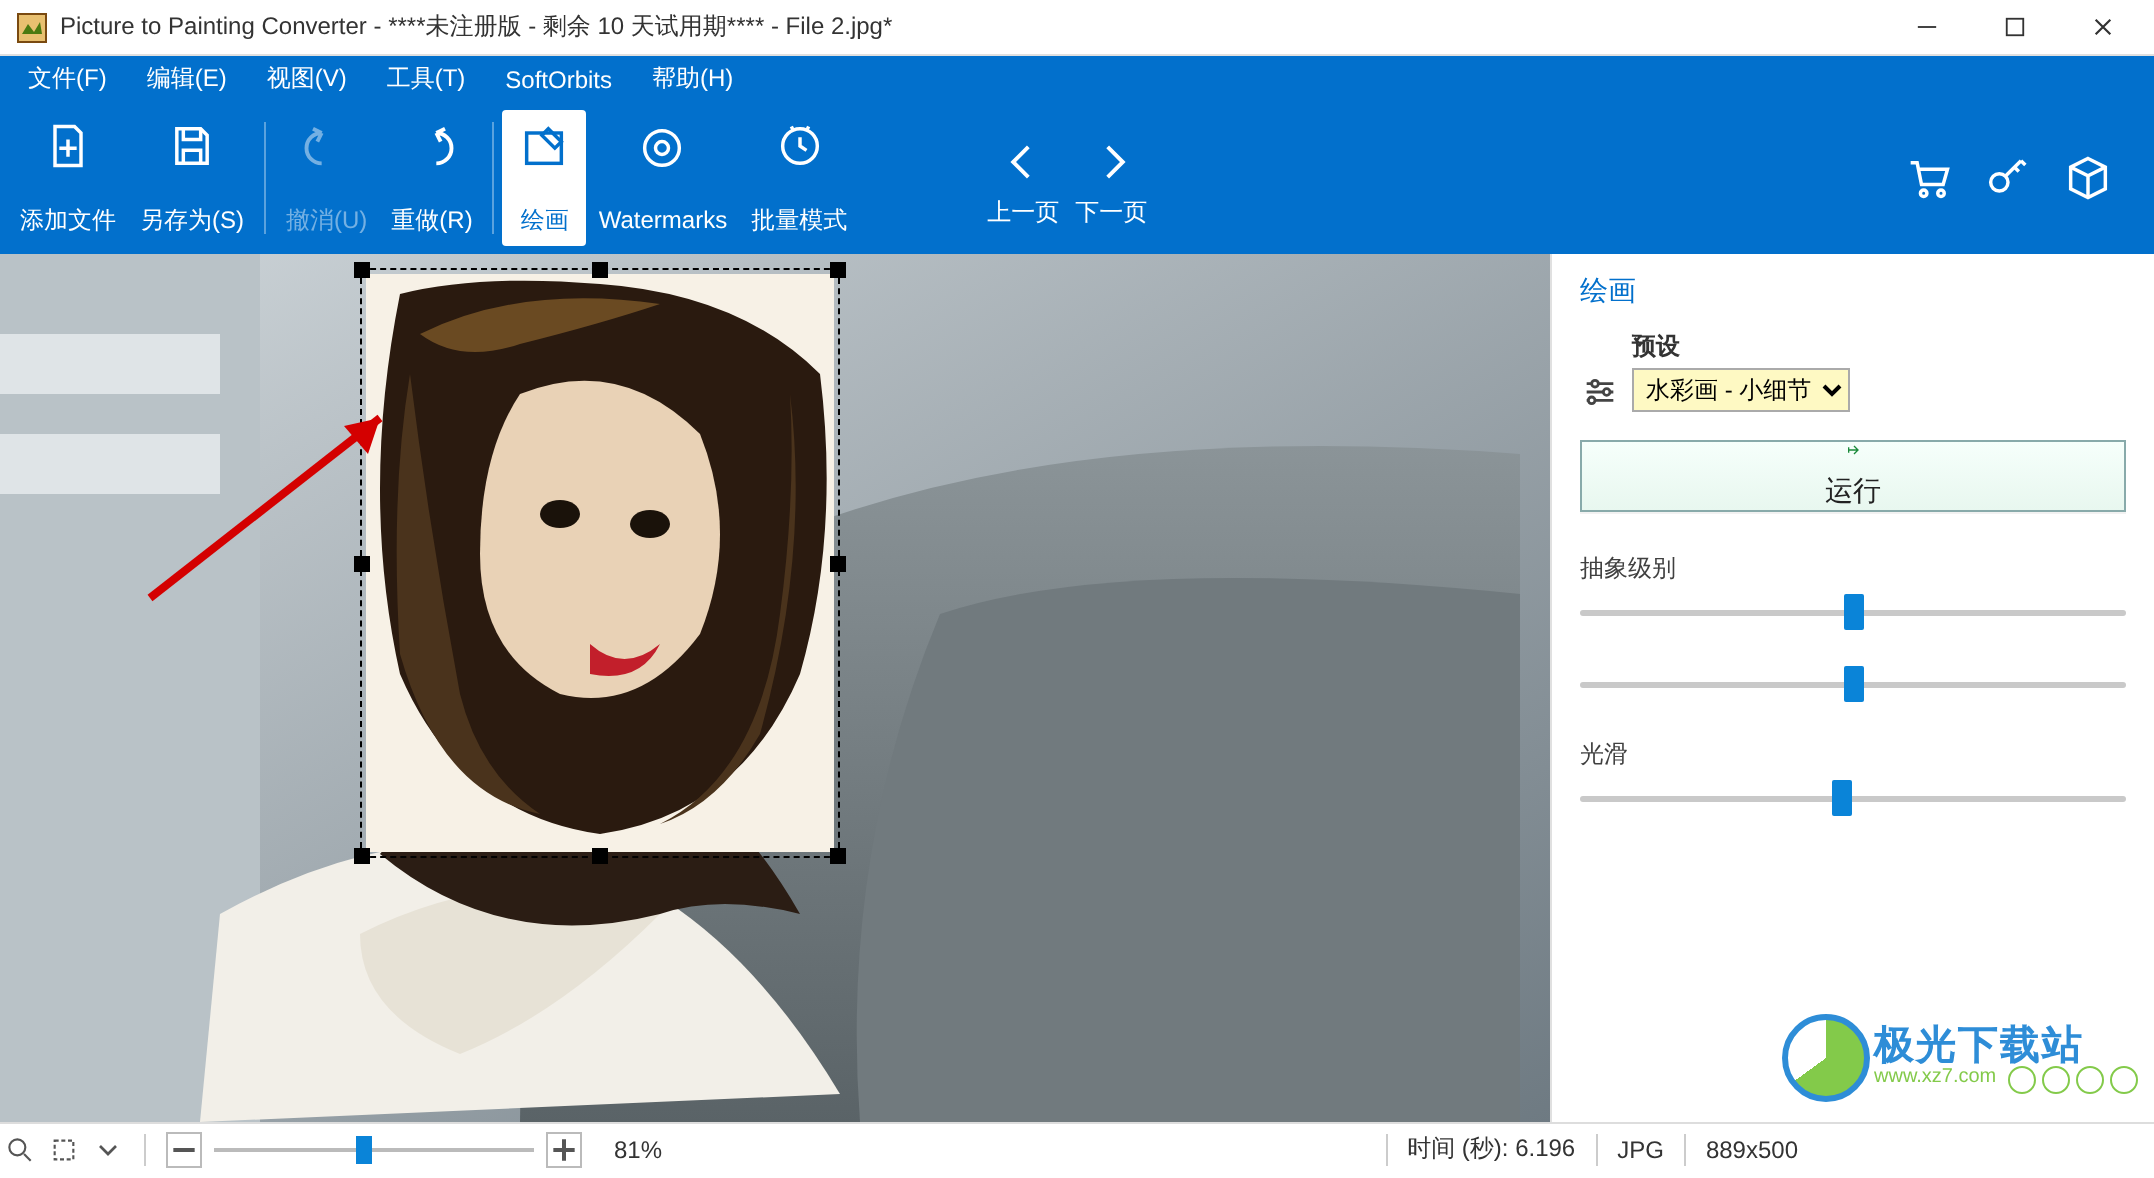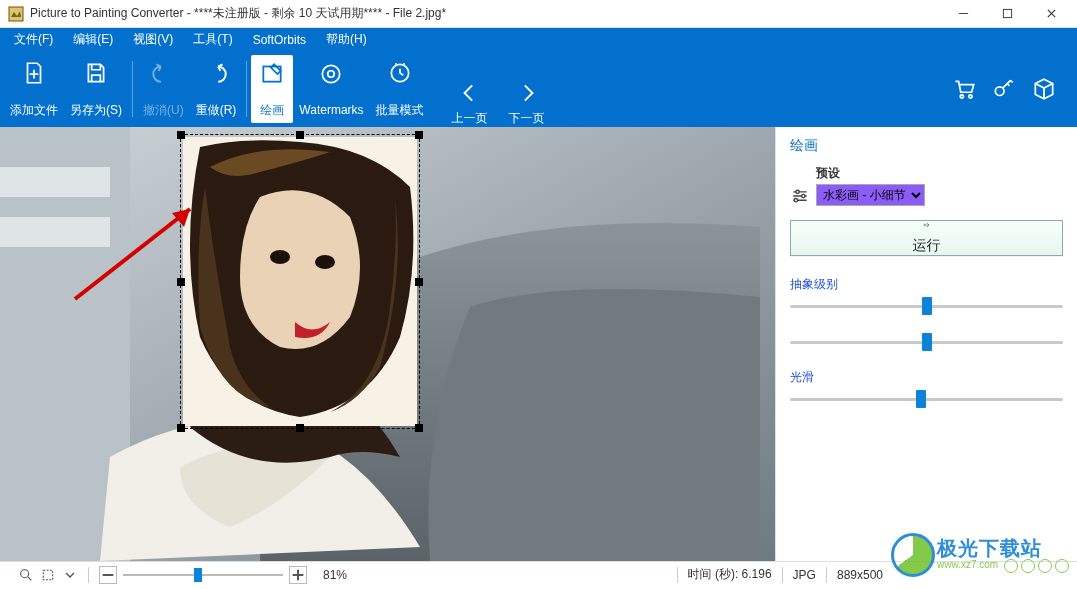--- a/index.html
+++ b/index.html
@@ -14,57 +14,57 @@
   .toolbar { background: #0270cc; height: 76px; display: flex; align-items: stretch; padding: 0 4px; position: relative; }
   .toolbar .tool { display: flex; flex-direction: column; align-items: center; justify-content: center; padding: 0 6px; color: #fff; gap: 16px; min-width: 42px; }
   .toolbar .tool.disabled { color: rgba(255,255,255,0.45); }
   .toolbar .tool.selected { background: #fff; color: #0270cc; border-radius: 2px; margin: 4px 0; }
   .toolbar .tool svg { width: 26px; height: 26px; }
   .toolbar .tool .label { font-size: 12px; white-space: nowrap; }
   .toolbar .sep { width: 1px; background: rgba(255,255,255,0.35); margin: 10px 4px; }
   .toolbar .spacer { flex: 1; }
   .toolbar .right-icons { display: flex; align-items: center; gap: 14px; padding-right: 16px; color: #fff; }
   .toolbar .right-icons svg { width: 26px; height: 26px; }
-  .nav-group { display: flex; align-items: flex-end; padding-bottom: 0; gap: 13px; margin-left: 18px; }
+  .nav-group { display: flex; align-items: flex-end; padding-bottom: 12px; gap: 0; margin-left: 60px; }
   .nav-item { display: flex; flex-direction: column; align-items: center; color: #fff; padding: 0 4px; gap: 4px; }
   .nav-item svg { width: 26px; height: 26px; }
 
   .main-area { display: flex; height: 434px; }
   .canvas-area { width: 775px; position: relative; background: #ddd; overflow: hidden; }
   .canvas-bg { position: absolute; inset: 0; }
   .sel-rect { position: absolute; left: 180px; top: 7px; width: 240px; height: 295px; border: 1.5px dashed #000; }
   .handle { position: absolute; width: 8px; height: 8px; background: #000; }
   .h-tl { left: -4px; top: -4px; } .h-tm { left: 50%; top: -4px; margin-left: -4px; } .h-tr { right: -4px; top: -4px; }
   .h-ml { left: -4px; top: 50%; margin-top: -4px; } .h-mr { right: -4px; top: 50%; margin-top: -4px; }
   .h-bl { left: -4px; bottom: -4px; } .h-bm { left: 50%; bottom: -4px; margin-left: -4px; } .h-br { right: -4px; bottom: -4px; }
   .arrow-anno { position: absolute; left: 60px; top: 72px; width: 160px; height: 110px; pointer-events: none; }
 
   .sidepanel { flex: 1; background: #fff; border-left: 1px solid #e0e0e0; padding: 10px 14px; overflow-y: auto; }
   .sidepanel h3 { color: #0270cc; font-weight: normal; font-size: 14px; margin-bottom: 10px; }
   .preset-row { display: flex; align-items: flex-end; gap: 6px; margin-bottom: 14px; }
   .preset-label { font-size: 12px; font-weight: bold; color: #333; margin-bottom: 2px; display: block; }
-  .preset-select { flex: 1; height: 22px; font-size: 12px; border: 1px solid #aaa; background: #8b5cf6; padding: 0 2px; }
+  .preset-select { flex: 1; height: 22px; font-size: 12px; border: 1px solid #aaa; background: #fef9c3; padding: 0 2px; }
   .run-btn { width: 100%; height: 36px; border: 1px solid #8aa; background: linear-gradient(#f6fffb,#e8f7ef); display: flex; align-items: center; justify-content: center; gap: 8px; font-size: 14px; color: #222; cursor: pointer; margin-bottom: 20px; box-shadow: 0 1px 0 rgba(0,0,0,.05); flex-direction: column; }
   .run-btn svg { width: 18px; height: 18px; }
   .slider-group { margin: 12px 0 18px; }
-  .slider-label { font-size: 12px; margin-bottom: 4px; color: #1d4ed8; display: block; }
+  .slider-label { font-size: 12px; margin-bottom: 4px; color: #404040; display: block; }
   .slider-track { position: relative; height: 18px; display: flex; align-items: center; }
   .slider-line { height: 3px; background: #c9c9c9; width: 100%; border-radius: 2px; }
   .slider-thumb { position: absolute; width: 10px; height: 18px; background: #0a84d8; border-radius: 1px; top: 0; transform: translateX(-50%); }
 
-  .statusbar { height: 26px; border-top: 1px solid #ddd; display: flex; align-items: center; padding: 0 18px; font-size: 12px; color: #333; gap: 6px; background: #fff; }
+  .statusbar { height: 26px; border-top: 1px solid #ddd; display: flex; align-items: center; padding: 0 2px; font-size: 12px; color: #333; gap: 6px; background: #fff; }
   .statusbar .sep-v { width: 1px; height: 16px; background: #ccc; margin: 0 4px; }
   .zoom-slider { width: 160px; position: relative; height: 14px; display: flex; align-items: center; }
   .zoom-line { height: 2px; background: #bbb; width: 100%; }
   .zoom-thumb { position: absolute; width: 8px; height: 14px; background: #0a84d8; top: 0; transform: translateX(-50%); }
   .statusbar svg { width: 16px; height: 16px; }
   .statusbar .spacer { flex: 1; }
   .btn-square { width: 18px; height: 18px; border: 1px solid #bbb; display: flex; align-items: center; justify-content: center; background: #fff; }
 
-  .watermark { position: absolute; right: 6px; bottom: 12px; width: 180px; height: 44px; opacity: 0.85; pointer-events: none; }
+  .watermark { position: absolute; right: 6px; bottom: 38px; width: 180px; height: 44px; opacity: 0.85; pointer-events: none; }
   .watermark .logo-circle { position: absolute; left: 0; top: 0; width: 44px; height: 44px; border-radius: 50%; border: 3px solid #0a7ad1; background: conic-gradient(#6ec12b 0 65%, transparent 0); }
   .watermark .txt { position: absolute; left: 46px; top: 2px; font-size: 20px; font-weight: bold; color: #0a7ad1; letter-spacing: 1px; }
   .watermark .url { position: absolute; left: 46px; top: 26px; font-size: 10px; color: #6ec12b; }
   .watermark .mini-icons { position: absolute; right: 2px; top: 26px; display: flex; gap: 3px; }
   .watermark .mini { width: 14px; height: 14px; border: 1.4px solid #6ec12b; border-radius: 50%; }
 </style>
 </head>
 <body>
 
 <div class="titlebar">

